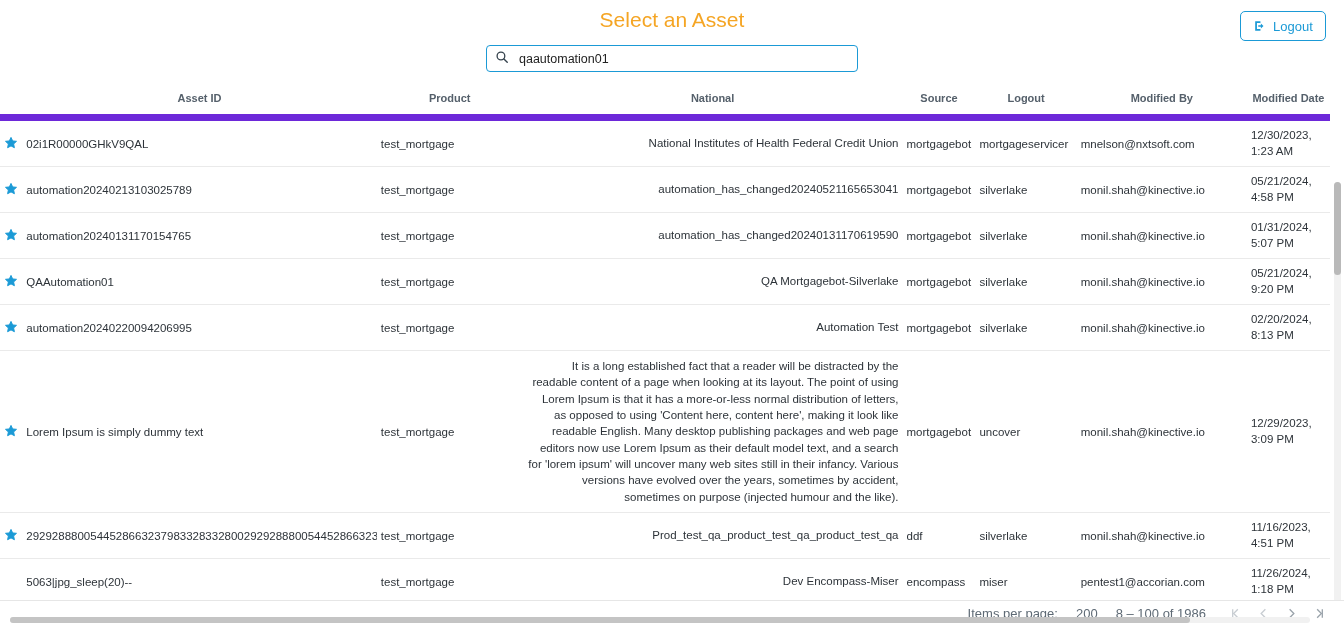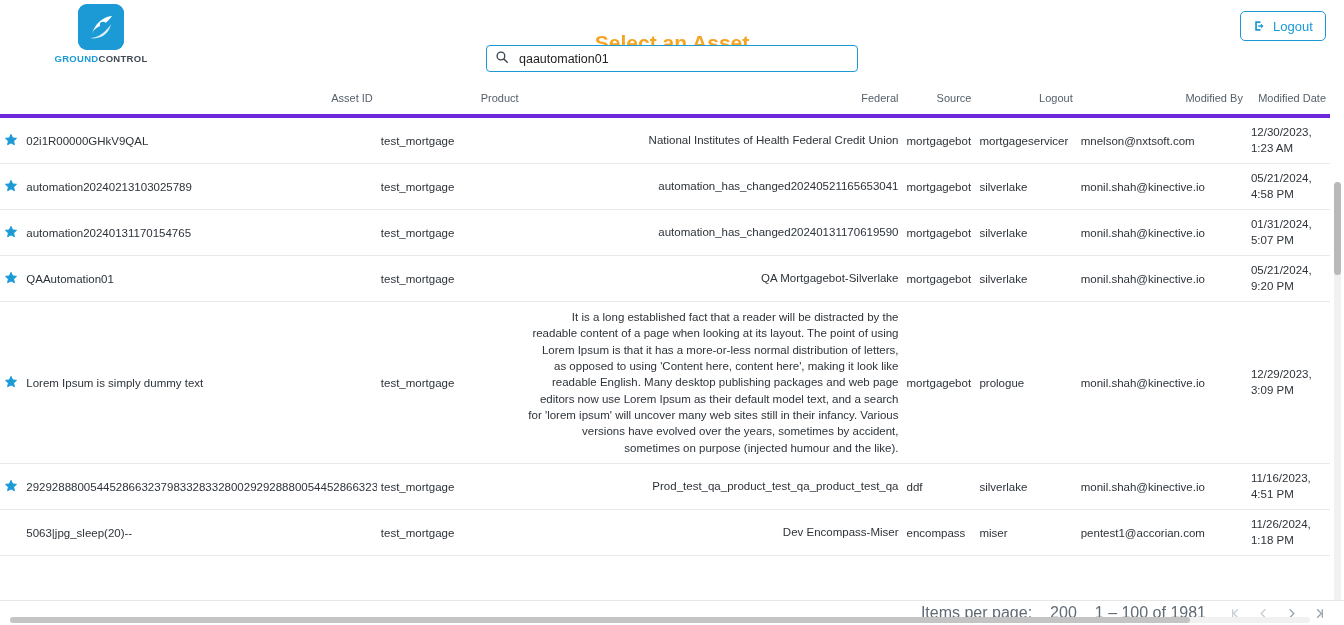--- a/index.html
+++ b/index.html
@@ -48,22 +48,21 @@
     white-space: nowrap;
   }
   .logo-text .dark { color: #3f4a55; }
 
   .page-title {
     position: absolute;
     left: 0; right: 0; top: 8px;
     text-align: center;
     font-size: 21px;
     color: #f5a524;
-    font-weight: bold;
-    margin-top: 23px;
+    font-weight: normal;
   }
 
   .logout-btn {
     position: absolute;
     right: 18px; top: 11px;
     height: 30px;
     min-width: 86px;
     border: 1px solid #1b9ad6;
     border-radius: 5px;
     background: #fff;
@@ -116,26 +115,26 @@
     height: 516px;
     overflow: hidden;
   }
   table {
     border-collapse: collapse;
     width: 1330px;
     table-layout: fixed;
     font-size: 11.5px;
   }
   thead th {
-    text-align: right;
-    font-weight: normal;
+    text-align: center;
+    font-weight: bold;
     color: #55606b;
     font-size: 11px;
     padding: 6px 4px 10px 4px;
-    border-bottom: 4px solid #6d28d9;
+    border-bottom: 7px solid #6d28d9;
     vertical-align: bottom;
   }
   tbody td {
     padding: 7px 4px;
     border-bottom: 1px solid #eaeaea;
     vertical-align: middle;
     color: #2d3339;
     font-size: 11.5px;
     overflow: hidden;
   }
@@ -184,21 +183,21 @@
     left: 0; bottom: 0;
     width: 1344px;
     height: 25px;
     background: #fff;
     border-top: 1px solid #e6e6e6;
     display: flex;
     align-items: center;
     justify-content: flex-end;
     padding-right: 14px;
     gap: 18px;
-    font-size: 16px;
+    font-size: 13px;
     color: #5e6a75;
   }
   .pg-group { display: flex; align-items: center; gap: 6px; }
   .pg-btn {
     width: 22px; height: 22px;
     display: flex; align-items: center; justify-content: center;
     color: #9aa3ab;
     cursor: pointer;
     user-select: none;
     font-size: 13px;
@@ -219,33 +218,20 @@
     border-radius: 4px;
   }
 </style>
 </head>
 <body>
 
 <div class="app">
 
   <div class="header">
 
-    <div class="logo">
-      <div class="logo-mark">
-        <svg width="46" height="46" viewBox="0 0 46 46" aria-hidden="true">
-          <rect x="0" y="0" width="46" height="46" rx="9" fill="#1b9ad6"></rect>
-          <path d="M14 30 C18 16, 30 12, 34 12 C30 18, 26 20, 22 22 C18 24, 15 26, 14 30 Z" fill="#ffffff"></path>
-          <path d="M12 34 C20 34, 28 28, 33 20 C31 30, 22 36, 12 34 Z" fill="#ffffff" opacity="0.85"></path>
-          <circle cx="25" cy="21" r="3.2" fill="#1b9ad6"></circle>
-        </svg>
-      </div>
-      <div class="logo-text">
-        <span>GROUND</span><span class="dark">CONTROL</span>
-      </div>
-    </div>
 
     <div class="page-title">Select an Asset</div>
 
     <div class="logout-btn">
       <span>
         <svg width="14" height="14" viewBox="0 0 16 16" aria-hidden="true">
           <path d="M2.5 2.5 h6 v2 h-4 v7 h4 v2 h-6 z" fill="#1b9ad6"></path>
           <path d="M9 5.2 l3 2.8 l-3 2.8 v-2 h-3 v-1.6 h3 z" fill="#1b9ad6"></path>
         </svg>
       </span>
@@ -275,21 +261,21 @@
         <col class="col-source">
         <col class="col-target">
         <col class="col-modby">
         <col class="col-moddate">
       </colgroup>
       <thead>
         <tr>
           <th></th>
           <th>Asset ID</th>
           <th>Product</th>
-          <th>Federal</th>
+          <th>National</th>
           <th>Source</th>
           <th>Logout</th>
           <th>Modified By</th>
           <th>Modified Date</th>
         </tr>
       </thead>
       <tbody id="table-body">
           <tr>
             <td><span class="star"><svg width="14" height="14" viewBox="0 0 16 16" aria-hidden="true">
                   <path d="M8 1.6 l1.9 4.0 l4.4 .5 l-3.3 3.0 l.9 4.3 L8 11.3 L4.1 13.4 l.9 -4.3 L1.7 6.1 l4.4 -.5 z" fill="#1b9ad6" stroke="#1b9ad6" stroke-width="1.1" stroke-linejoin="round"></path>
@@ -339,25 +325,38 @@
             <td>mortgagebot</td>
             <td>silverlake</td>
             <td>monil.shah@kinective.io</td>
             <td class="moddate">05/21/2024,
 9:20 PM</td>
           </tr>
           <tr>
             <td><span class="star"><svg width="14" height="14" viewBox="0 0 16 16" aria-hidden="true">
                   <path d="M8 1.6 l1.9 4.0 l4.4 .5 l-3.3 3.0 l.9 4.3 L8 11.3 L4.1 13.4 l.9 -4.3 L1.7 6.1 l4.4 -.5 z" fill="#1b9ad6" stroke="#1b9ad6" stroke-width="1.1" stroke-linejoin="round"></path>
                 </svg></span></td>
+            <td class="asset-id">automation20240220094206995</td>
+            <td>test_mortgage</td>
+            <td class="company-long">Automation Test</td>
+            <td>mortgagebot</td>
+            <td>silverlake</td>
+            <td>monil.shah@kinective.io</td>
+            <td class="moddate">02/20/2024,
+8:13 PM</td>
+          </tr>
+          <tr>
+            <td><span class="star"><svg width="14" height="14" viewBox="0 0 16 16" aria-hidden="true">
+                  <path d="M8 1.6 l1.9 4.0 l4.4 .5 l-3.3 3.0 l.9 4.3 L8 11.3 L4.1 13.4 l.9 -4.3 L1.7 6.1 l4.4 -.5 z" fill="#1b9ad6" stroke="#1b9ad6" stroke-width="1.1" stroke-linejoin="round"></path>
+                </svg></span></td>
             <td class="asset-id">Lorem Ipsum is simply dummy text</td>
             <td>test_mortgage</td>
             <td class="company-long">It is a long established fact that a reader will be distracted by the readable content of a page when looking at its layout. The point of using Lorem Ipsum is that it has a more-or-less normal distribution of letters, as opposed to using 'Content here, content here', making it look like readable English. Many desktop publishing packages and web page editors now use Lorem Ipsum as their default model text, and a search for 'lorem ipsum' will uncover many web sites still in their infancy. Various versions have evolved over the years, sometimes by accident, sometimes on purpose (injected humour and the like).</td>
             <td>mortgagebot</td>
-            <td>prologue</td>
+            <td>uncover</td>
             <td>monil.shah@kinective.io</td>
             <td class="moddate">12/29/2023,
 3:09 PM</td>
           </tr>
           <tr>
             <td><span class="star"><svg width="14" height="14" viewBox="0 0 16 16" aria-hidden="true">
                   <path d="M8 1.6 l1.9 4.0 l4.4 .5 l-3.3 3.0 l.9 4.3 L8 11.3 L4.1 13.4 l.9 -4.3 L1.7 6.1 l4.4 -.5 z" fill="#1b9ad6" stroke="#1b9ad6" stroke-width="1.1" stroke-linejoin="round"></path>
                 </svg></span></td>
             <td class="asset-id">29292888005445286632379833283328002929288800544528663237983328332 8</td>
             <td>test_mortgage</td>
@@ -383,21 +382,21 @@
     </table>
 
     <div class="scroll-track">
       <div class="scroll-thumb"></div>
     </div>
   </div>
 
   <div class="footer">
     <span>Items per page:</span>
     <span>200</span>
-    <span>1 – 100 of 1981</span>
+    <span>8 – 100 of 1986</span>
     <div class="pg-group">
       <div class="pg-btn disabled">
         <svg width="15" height="15" viewBox="0 0 16 16" aria-hidden="true">
           <path d="M10.5 3.5 L6 8 l4.5 4.5" fill="none" stroke="currentColor" stroke-width="1.4"></path>
           <line x1="5" y1="3.5" x2="5" y2="12.5" stroke="currentColor" stroke-width="1.4"></line>
         </svg>
       </div>
       <div class="pg-btn disabled">
         <svg width="15" height="15" viewBox="0 0 16 16" aria-hidden="true">
           <path d="M10 3.5 L5.5 8 L10 12.5" fill="none" stroke="currentColor" stroke-width="1.4"></path>

